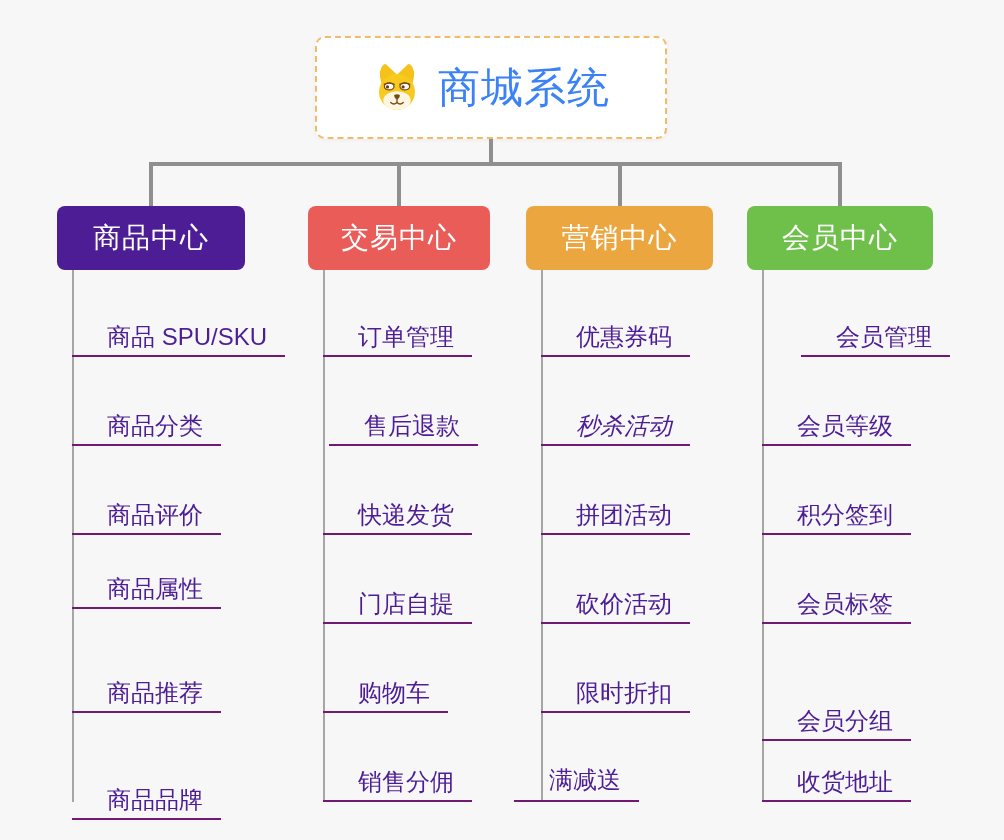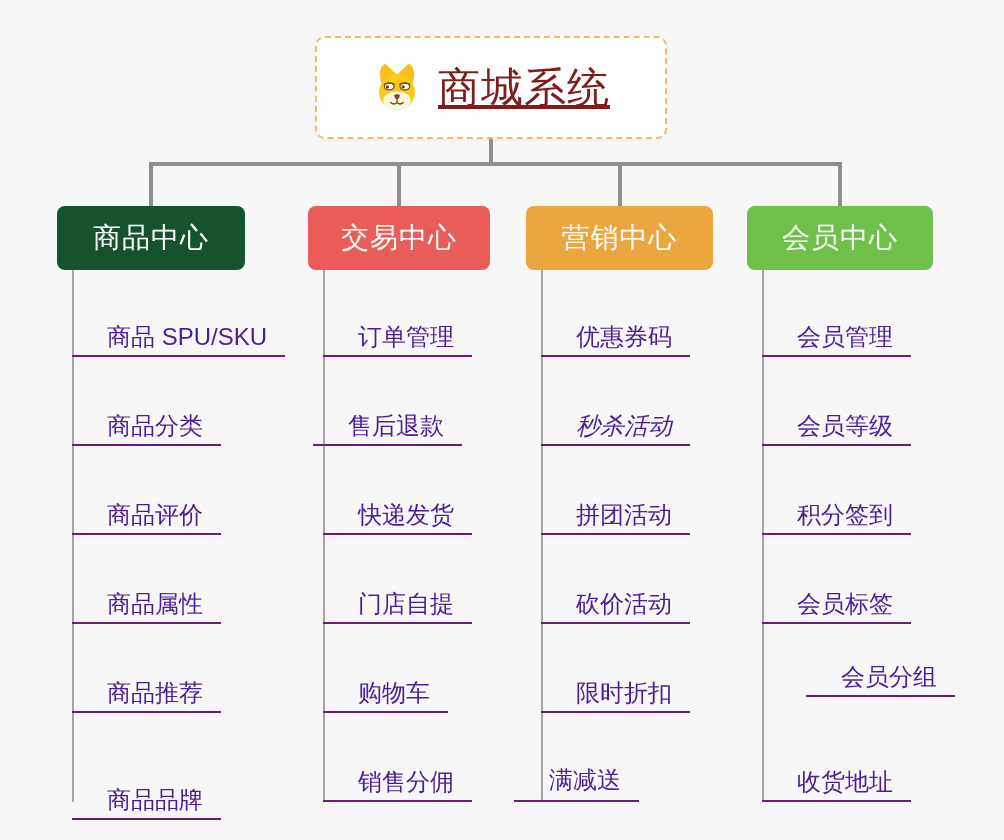--- a/index.html
+++ b/index.html
@@ -46,59 +46,59 @@
         <ellipse cx="42" cy="31" rx="6.2" ry="4.4" fill="#ffffff" stroke="#7a4a12" stroke-width="1.6"></ellipse>
         <circle cx="19.8" cy="31.6" r="2.1" fill="#6b3f10"></circle>
         <circle cx="39.8" cy="31.6" r="2.1" fill="#6b3f10"></circle>
         <path d="M15.5 28.2 Q22 24.4 28.5 28.2" fill="none" stroke="#7a4a12" stroke-width="1.6" stroke-linecap="round"></path>
         <path d="M35.5 28.2 Q42 24.4 48.5 28.2" fill="none" stroke="#7a4a12" stroke-width="1.6" stroke-linecap="round"></path>
         <path d="M28.3 42 Q32 40 35.7 42 Q35.2 46.8 32 47.3 Q28.8 46.8 28.3 42 Z" fill="#7a4a12"></path>
         <path d="M32 47.3 L32 51.5" stroke="#7a4a12" stroke-width="1.6" stroke-linecap="round"></path>
         <path d="M24 51.5 Q28 55.5 32 51.5 Q36 55.5 40 51.5" fill="none" stroke="#7a4a12" stroke-width="1.8" stroke-linecap="round"></path>
       </svg>
     </span>
-    <span class="root-label" style="color: #7f1d1d; text-decoration: underline;">商城系统</span>
+    <span class="root-label" style="color: #3b82f6;">商城系统</span>
   </div>
 
   <div class="line" id="root-drop" style="left:489px;top:139px;width:4px;height:27px;"></div>
   <div class="line" id="bus" style="left:149px;top:162px;width:693px;height:4px;"></div>
 
   <div id="branches">
       <div class="line" style="left: 149px; top: 166px; width: 4px; height: 40px;"></div>
-      <div class="branch-box" style="left: 57px; width: 188px; background: #14532d;">
+      <div class="branch-box" style="left: 57px; width: 188px; background: #4c1d95;">
         <span>商品中心</span>
       </div>
       <div class="trunk" style="left: 72px; top: 270px; height: 532px;"></div>
       <div class="item" style="left: 72px; top: 312px;">
         <span>商品 SPU/SKU</span>
       </div>
       <div class="item" style="left: 72px; top: 401px;">
         <span>商品分类</span>
       </div>
       <div class="item" style="left: 72px; top: 490px;">
         <span>商品评价</span>
       </div>
-      <div class="item" style="left: 72px; top: 579px;">
+      <div class="item" style="left: 72px; top: 564px;">
         <span>商品属性</span>
       </div>
       <div class="item" style="left: 72px; top: 668px;">
         <span>商品推荐</span>
       </div>
       <div class="item" style="left: 72px; top: 775px;">
         <span>商品品牌</span>
       </div>
       <div class="line" style="left: 397px; top: 166px; width: 4px; height: 40px;"></div>
       <div class="branch-box" style="left: 308px; width: 182px; background: rgb(233, 92, 88);">
         <span>交易中心</span>
       </div>
       <div class="trunk" style="left: 323px; top: 270px; height: 532px;"></div>
       <div class="item" style="left: 323px; top: 312px;">
         <span>订单管理</span>
       </div>
-      <div class="item" style="left: 313px; top: 401px; text-align: right;">
+      <div class="item" style="left: 329px; top: 401px; text-align: right;">
         <span>售后退款</span>
       </div>
       <div class="item" style="left: 323px; top: 490px;">
         <span>快递发货</span>
       </div>
       <div class="item" style="left: 323px; top: 579px;">
         <span>门店自提</span>
       </div>
       <div class="item" style="left: 323px; top: 668px;">
         <span>购物车</span>
@@ -127,32 +127,32 @@
         <span>限时折扣</span>
       </div>
       <div class="item" style="left: 514px; top: 757px; font-family: Liberation Mono, monospace;">
         <span>满减送</span>
       </div>
       <div class="line" style="left: 838px; top: 166px; width: 4px; height: 40px;"></div>
       <div class="branch-box" style="left: 747px; width: 186px; background: rgb(110, 192, 74);">
         <span>会员中心</span>
       </div>
       <div class="trunk" style="left: 762px; top: 270px; height: 532px;"></div>
-      <div class="item" style="left: 762px; top: 312px;">
+      <div class="item" style="left: 801px; top: 312px;">
         <span>会员管理</span>
       </div>
       <div class="item" style="left: 762px; top: 401px;">
         <span>会员等级</span>
       </div>
       <div class="item" style="left: 762px; top: 490px;">
         <span>积分签到</span>
       </div>
       <div class="item" style="left: 762px; top: 579px;">
         <span>会员标签</span>
       </div>
-      <div class="item" style="left: 762px; top: 652px; margin-left: 44px;">
+      <div class="item" style="left: 762px; top: 696px;">
         <span>会员分组</span>
       </div>
       <div class="item" style="left: 762px; top: 757px;">
         <span>收货地址</span>
       </div>
     </div>
 </div>
 
 </body></html>

